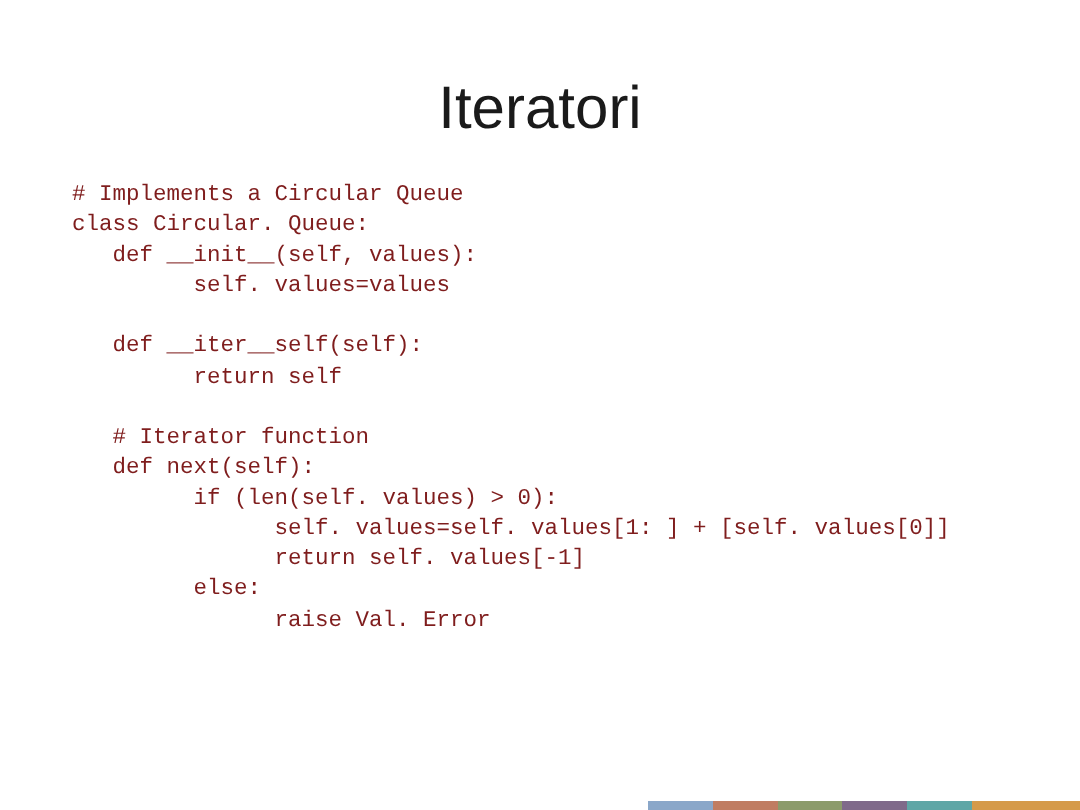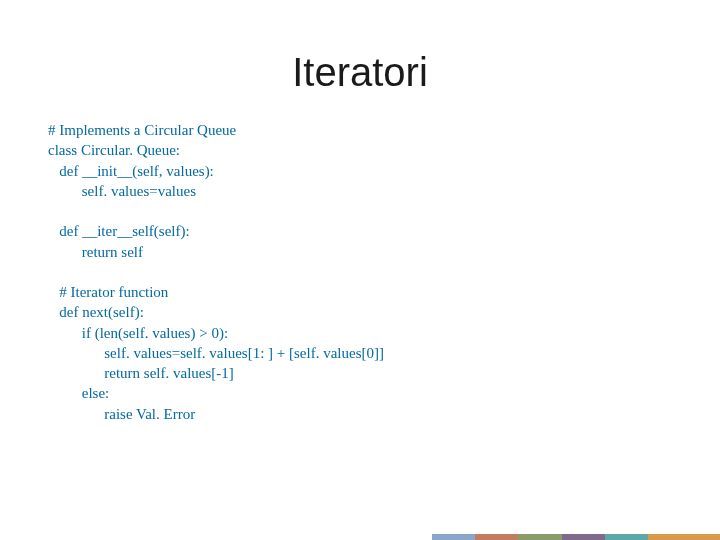--- a/index.html
+++ b/index.html
@@ -26,24 +26,24 @@
     text-align: center;
     font-size: 40px;
     font-weight: 400;
     color: #1a1a1a;
     font-family: Arial, sans-serif;
   }
   .code-block {
     position: absolute;
     top: 120px;
     left: 48px;
-    font-family: Liberation Serif, serif;
+    font-family: Liberation Mono, monospace;
     font-size: 15px;
     line-height: 1.35;
-    color: #0369a1;
+    color: #7f1d1d;
     white-space: pre;
   }
   .deco-stripe {
     position: absolute;
     left: 0;
     bottom: 0;
     width: 100%;
     height: 6px;
     background: linear-gradient(
       to right,

